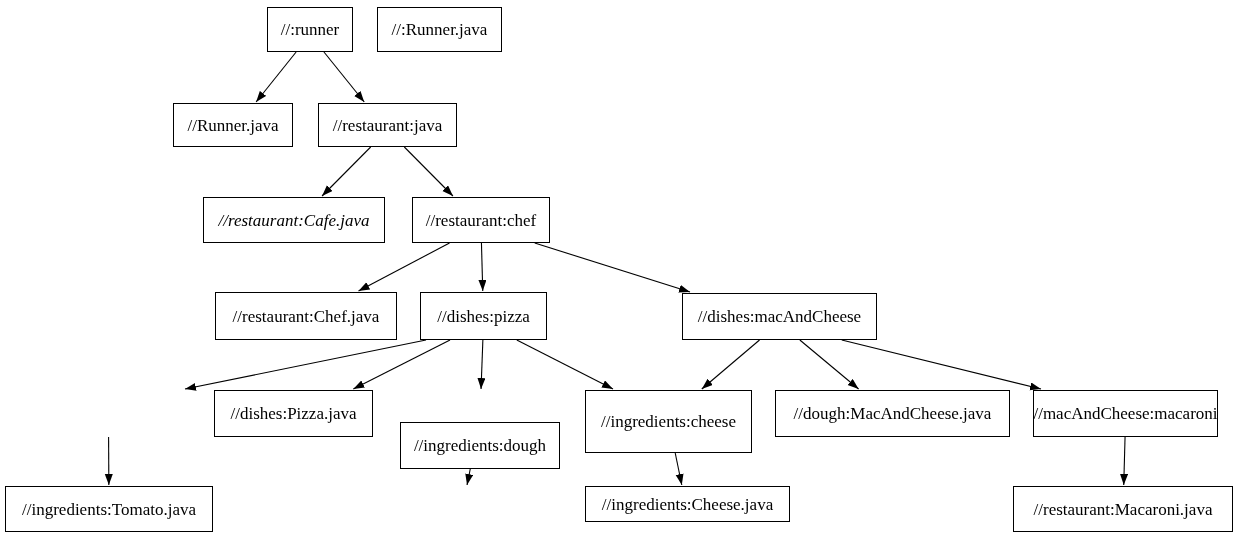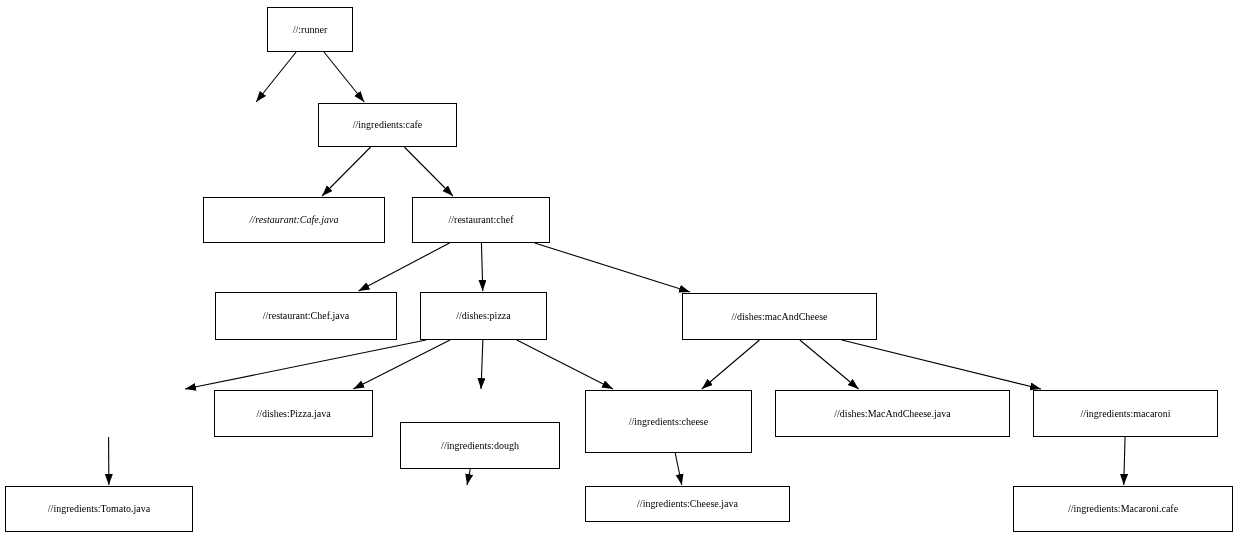--- a/index.html
+++ b/index.html
@@ -28,21 +28,21 @@
   }
   .node {
     position: absolute;
     box-sizing: border-box;
     background: var(--node-fill, #ffffff);
     border: 1.5px solid var(--node-border, #000000);
     color: var(--text, #000000);
     display: flex;
     align-items: center;
     justify-content: center;
-    font-size: 10px;
+    font-size: 17px;
     line-height: 1;
     white-space: nowrap;
     overflow: hidden;
   }
 </style>
 </head>
 <body>
 
 <div class="graph-canvas">
   <svg class="edges-layer" id="edges" width="1242" height="539">
@@ -65,27 +65,29 @@
       <line x1="759.52" y1="340" x2="701.8" y2="389" class="edge-line" marker-end="url(#arrow)"></line>
       <line x1="799.84" y1="340" x2="858.6" y2="389" class="edge-line" marker-end="url(#arrow)"></line>
       <line x1="841.78" y1="340" x2="1041" y2="389" class="edge-line" marker-end="url(#arrow)"></line>
       <line x1="108.59" y1="437" x2="108.85" y2="485" class="edge-line" marker-end="url(#arrow)"></line>
       <line x1="476.67" y1="437" x2="467.05" y2="485" class="edge-line" marker-end="url(#arrow)"></line>
       <line x1="671.92" y1="437" x2="681.8" y2="485" class="edge-line" marker-end="url(#arrow)"></line>
       <line x1="1125.05" y1="437" x2="1123.75" y2="485" class="edge-line" marker-end="url(#arrow)"></line>
     </svg>
 
   <div class="node" style="left: 267px; top: 7px; width: 86px; height: 45px;">//:runner</div>
-  <div class="node" style="left: 318px; top: 103px; width: 139px; height: 44px;">//ingredients:cafe</div>
+  <div class="node" style="left: 377px; top: 7px; width: 125px; height: 45px;">//:Runner.java</div>
+  <div class="node" style="left: 173px; top: 103px; width: 120px; height: 44px;">//Runner.java</div>
+  <div class="node" style="left: 318px; top: 103px; width: 139px; height: 44px;">//restaurant:java</div>
   <div class="node" style="left: 203px; top: 197px; width: 182px; height: 46px; font-style: italic;">//restaurant:Cafe.java</div>
   <div class="node" style="left: 412px; top: 197px; width: 138px; height: 46px;">//restaurant:chef</div>
   <div class="node" style="left: 215px; top: 292px; width: 182px; height: 48px;">//restaurant:Chef.java</div>
   <div class="node" style="left: 420px; top: 292px; width: 127px; height: 48px;">//dishes:pizza</div>
   <div class="node" style="left: 682px; top: 293px; width: 195px; height: 47px;">//dishes:macAndCheese</div>
   <div class="node" style="left: 214px; top: 390px; width: 159px; height: 47px;">//dishes:Pizza.java</div>
   <div class="node" style="left: 400px; top: 390px; width: 160px; height: 47px; margin-top: 32px;">//ingredients:dough</div>
   <div class="node" style="left: 585px; top: 390px; width: 167px; height: 63px;">//ingredients:cheese</div>
-  <div class="node" style="left: 775px; top: 390px; width: 235px; height: 47px;">//dishes:MacAndCheese.java</div>
-  <div class="node" style="left: 1033px; top: 390px; width: 185px; height: 47px;">//ingredients:macaroni</div>
-  <div class="node" style="left: 5px; top: 486px; width: 188px; height: 46px;">//ingredients:Tomato.java</div>
+  <div class="node" style="left: 775px; top: 390px; width: 235px; height: 47px;">//dough:MacAndCheese.java</div>
+  <div class="node" style="left: 1033px; top: 390px; width: 185px; height: 47px;">//macAndCheese:macaroni</div>
+  <div class="node" style="left: 5px; top: 486px; width: 208px; height: 46px;">//ingredients:Tomato.java</div>
   <div class="node" style="left: 585px; top: 486px; width: 205px; height: 36px;">//ingredients:Cheese.java</div>
-  <div class="node" style="left: 1013px; top: 486px; width: 220px; height: 46px;">//ingredients:Macaroni.cafe</div>
+  <div class="node" style="left: 1013px; top: 486px; width: 220px; height: 46px;">//restaurant:Macaroni.java</div>
 </div>
 
 </body></html>

